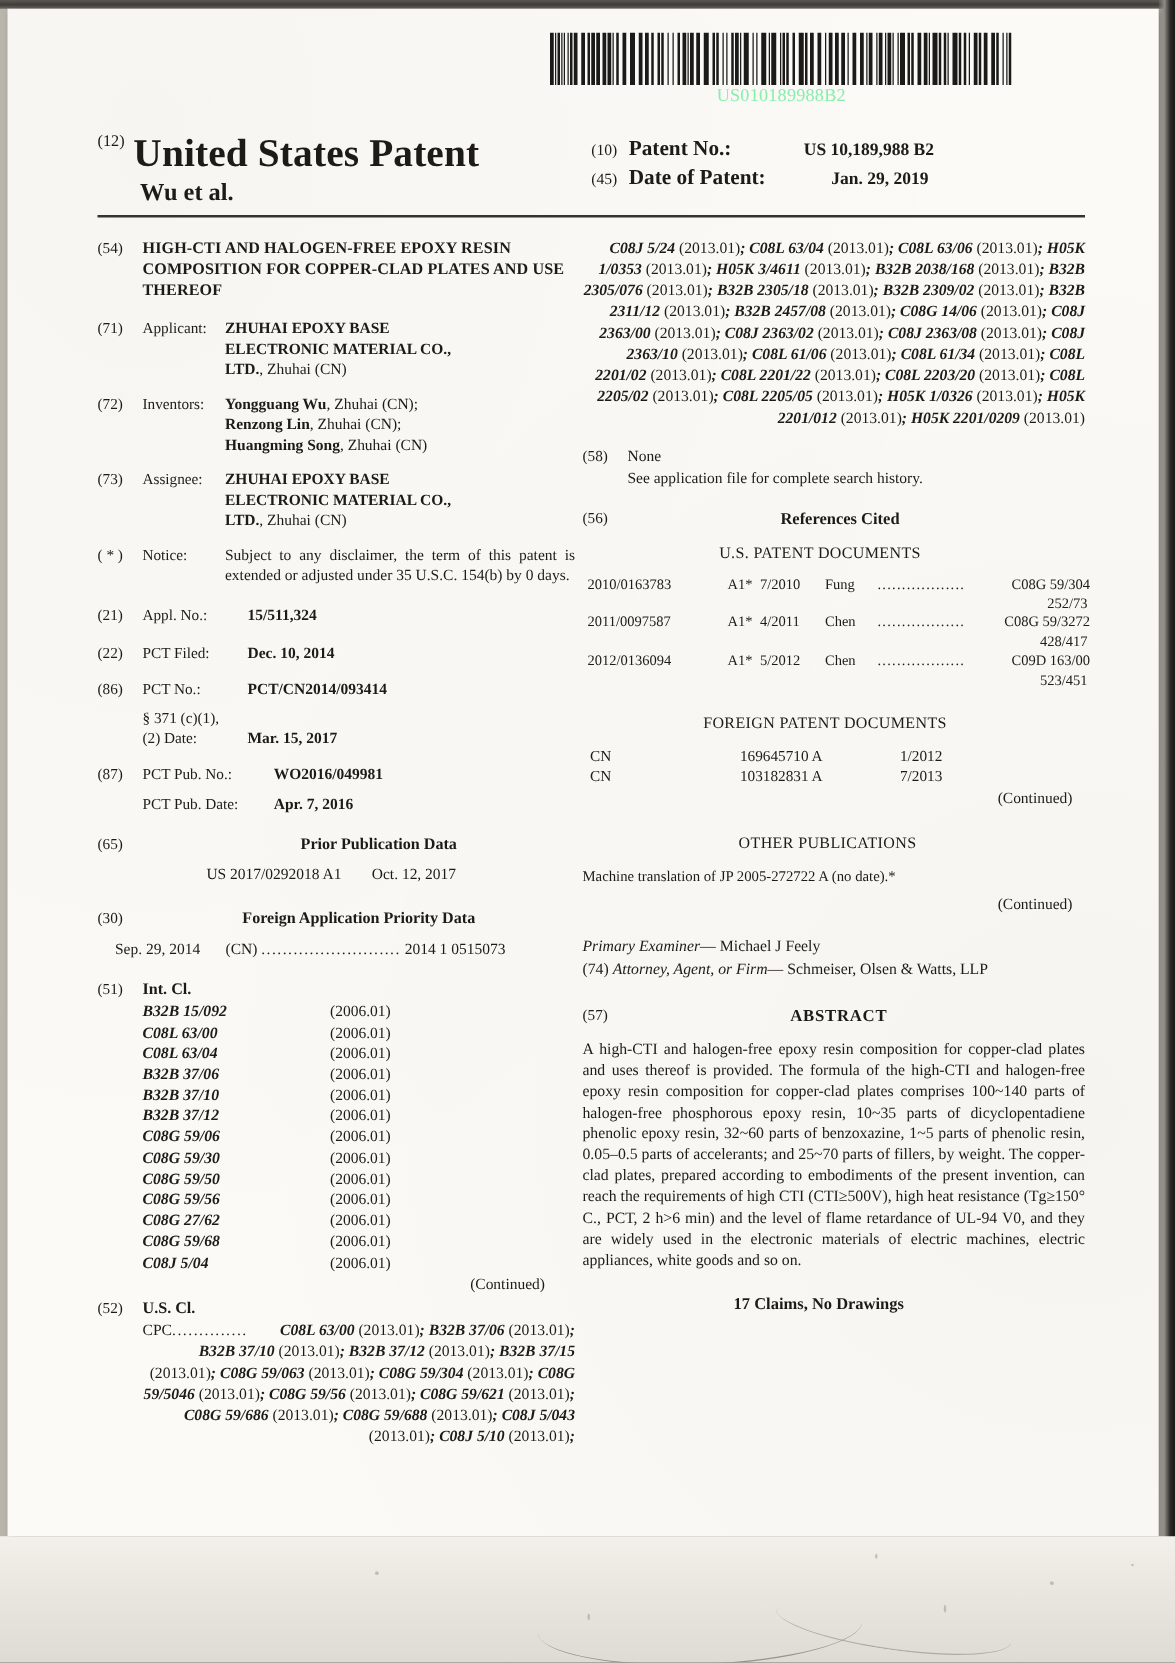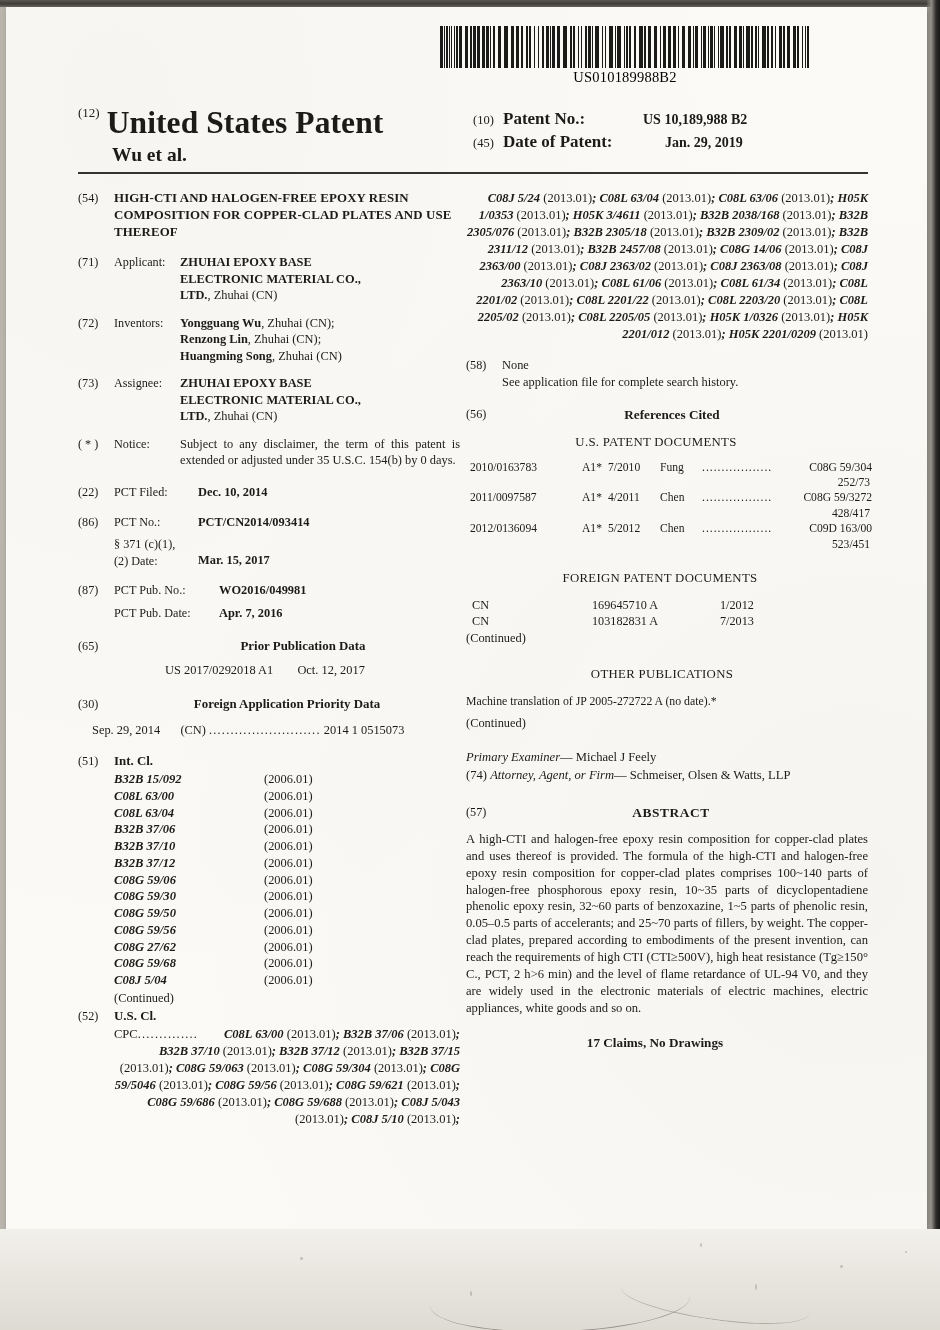--- a/index.html
+++ b/index.html
@@ -88,21 +88,21 @@
   #barcode-bars {
     height: 42px;
     width: 374px;
     display: block;
   }
   #barcode-number {
     font-family: "Liberation Serif", serif;
     font-size: 14.5px;
     letter-spacing: .2px;
     margin-top: 1px;
-    color: #000000;
+    color: #86efac;
   }
 
   
   #masthead {
     position: absolute;
     left: 78px; top: 105px; width: 790px;
   }
   .mh-left { position:absolute; left:0; top:0; }
   .mh-code {
     font-size: 13px;
@@ -152,21 +152,21 @@
   .b { font-weight: bold; }
   .i { font-style: italic; }
   .bi { font-weight: bold; font-style: italic; }
 
   .ctr { text-align: center; font-weight: bold; }
 
   
   .intcl-row { display:flex; }
   .intcl-code { width: 150px; font-style: italic; font-weight: bold; font-size:12.6px;}
   .intcl-ver { font-size: 12.4px; }
-  .continued { text-align: left; font-size: 12.4px; }
+  .continued { text-align: right; font-size: 12.4px; }
 
   
   .cpc-para {
     text-align: right;
     font-size: 12.5px;
     line-height: 1.36;
   }
   .cpc-para-left {
     text-align: right;
     font-size: 12.5px;
@@ -376,20 +376,25 @@
         <span class="b">LTD.</span><span>, Zhuhai (CN)</span>
       </span>
     </div>
 
     <div class="fld" style="margin-bottom:15px;">
       <span class="num">( * )</span>
       <span class="lab">Notice:</span>
       <span class="bod" style="text-align:justify;line-height:1.36;">Subject to any disclaimer, the term of this patent is extended or adjusted under 35 U.S.C. 154(b) by 0 days.</span>
     </div>
 
+    <div class="fld" style="margin-bottom:13px;">
+      <span class="num">(21)</span>
+      <span class="lab" style="width:84px;flex:0 0 84px;">Appl. No.:</span>
+      <span class="bod b">15/511,324</span>
+    </div>
 
     <div class="fld" style="margin-bottom:13px;">
       <span class="num">(22)</span>
       <span class="lab" style="width:84px;flex:0 0 84px;">PCT Filed:</span>
       <span class="bod b">Dec. 10, 2014</span>
     </div>
 
     <div class="fld" style="margin-bottom:6px;">
       <span class="num">(86)</span>
       <span class="lab" style="width:84px;flex:0 0 84px;">PCT No.:</span>

